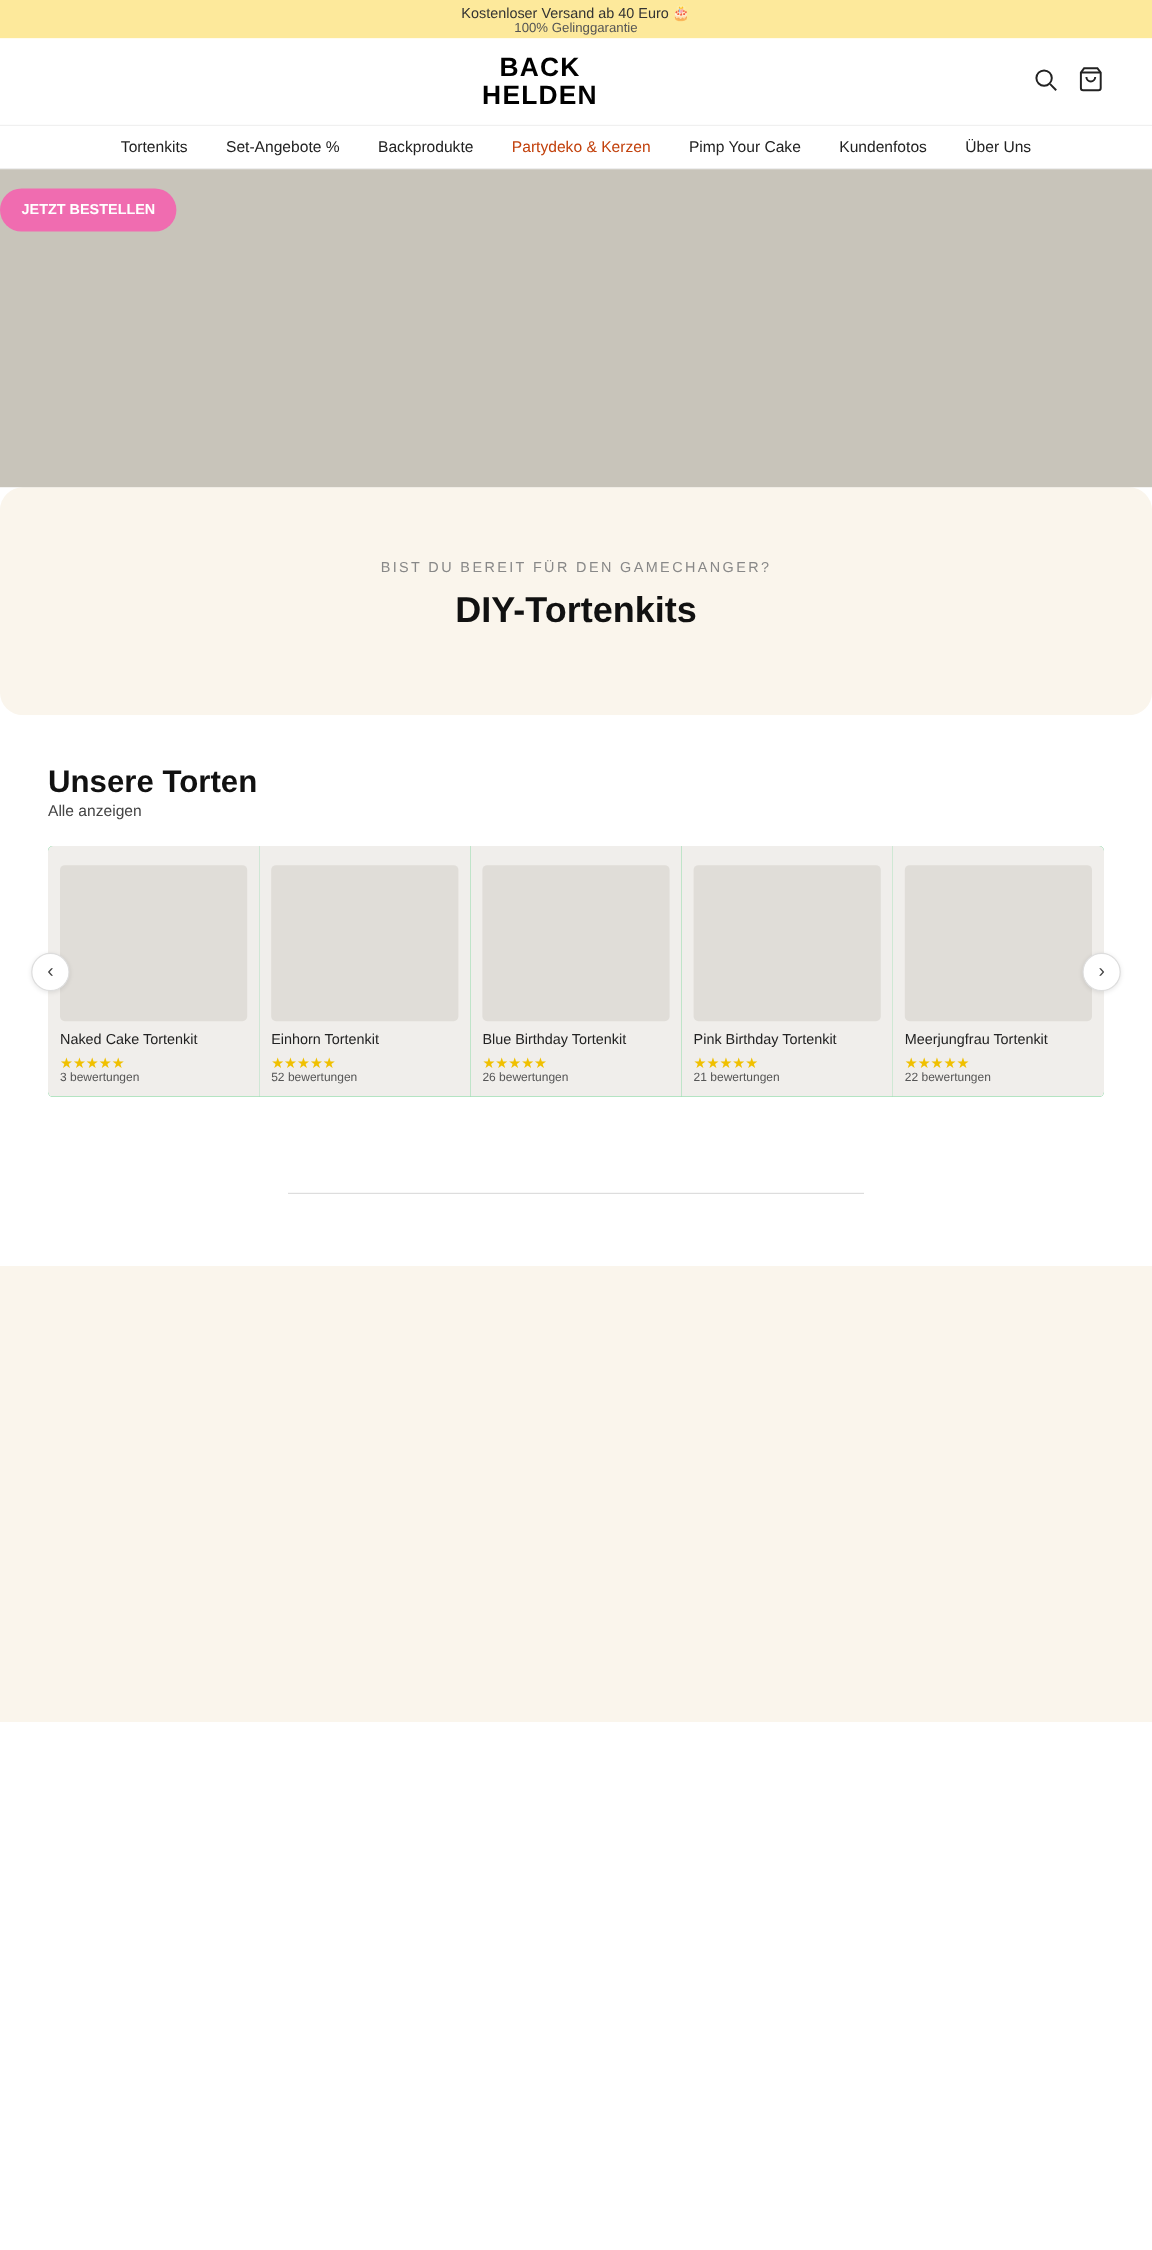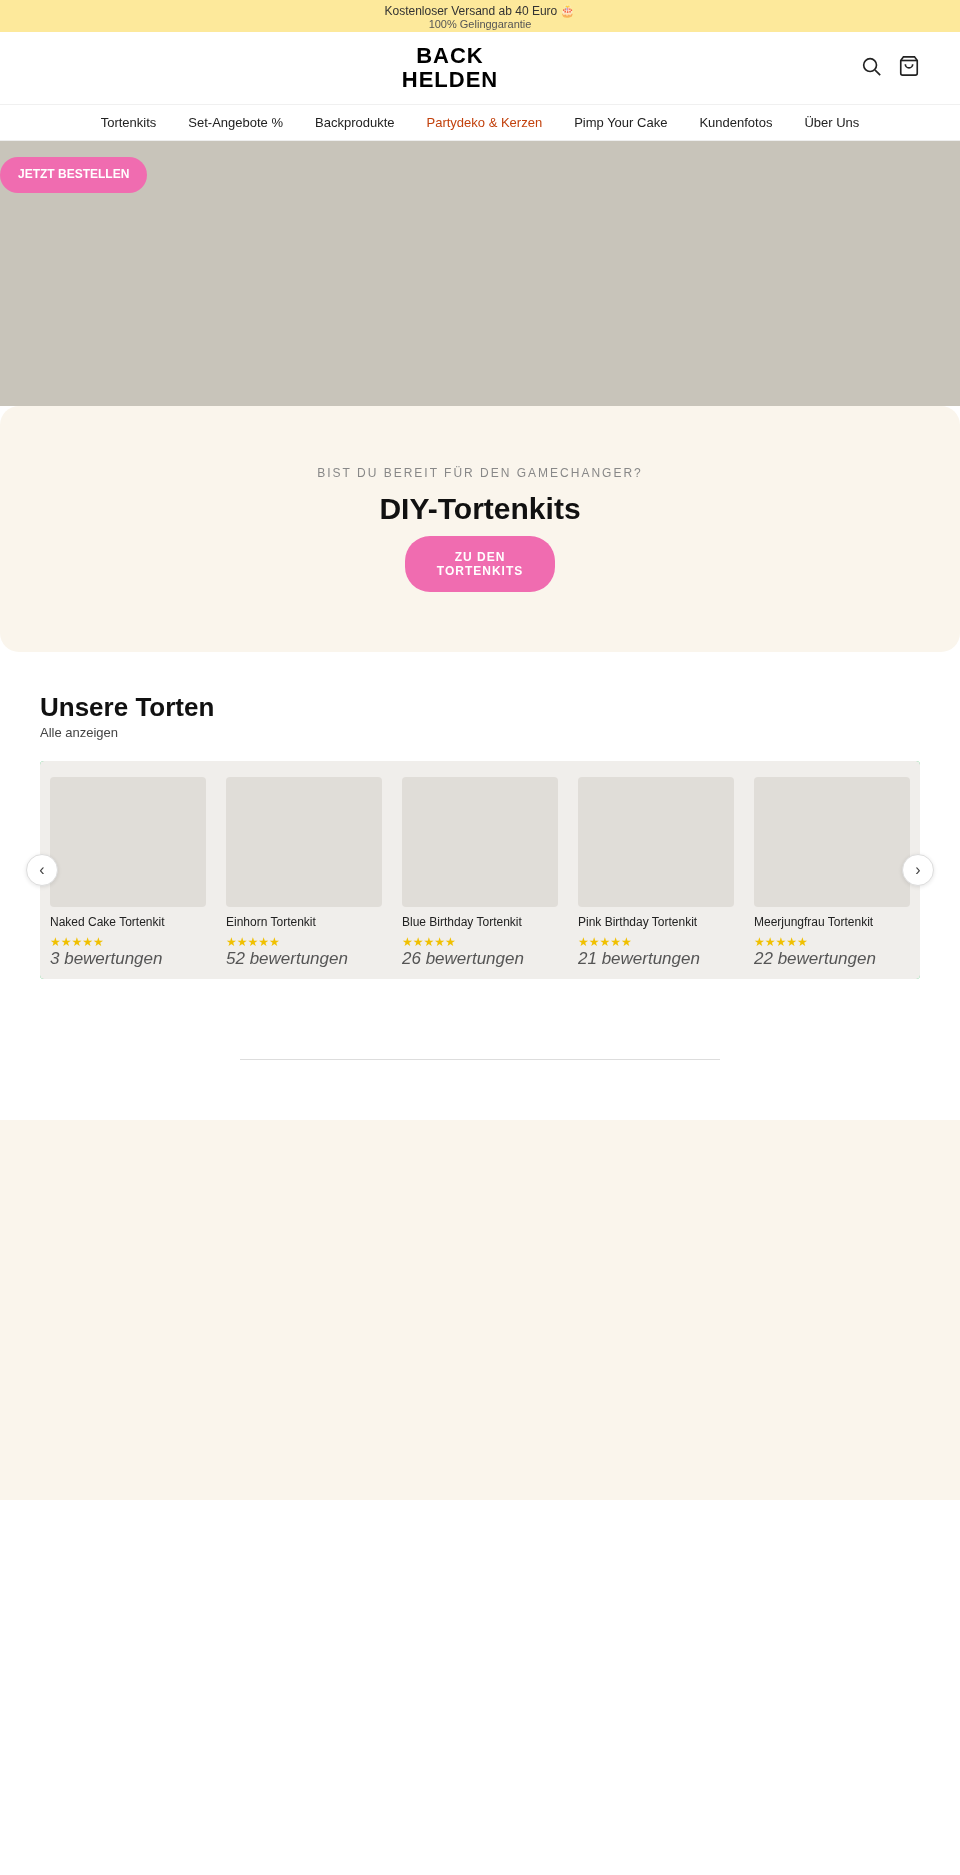--- a/index.html
+++ b/index.html
@@ -171,24 +171,23 @@
       font-size: 12px;
       color: #222;
       margin-bottom: 4px;
       line-height: 1.3;
     }
     .stars {
       color: #f0c000;
       font-size: 12px;
     }
     .review-count {
-      font-size: 17px;
+      font-size: 10px;
       color: #555;
       display: block;
-      font-style: italic;
     }
     .carousel-btn {
       position: absolute;
       top: 50%;
       transform: translateY(-50%);
       background: #fff;
       border: 1px solid #ddd;
       border-radius: 50%;
       width: 32px;
       height: 32px;
@@ -267,21 +266,20 @@
 <div class="hero">
   <button class="hero-btn">
     <span>JETZT</span>
     <span>BESTELLEN</span>
   </button>
 </div>
 
 <div class="diy-section">
   <div class="diy-subtitle">BIST DU BEREIT FÜR DEN GAMECHANGER?</div>
   <h2 class="diy-title">DIY-Tortenkits</h2>
-  <button class="diy-cta">ZU DEN<br>TORTENKITS</button>
 </div>
 
 <div class="products-section">
   <div class="products-header">
     <h2>Unsere Torten</h2>
     <a href="#">Alle anzeigen</a>
   </div>
 
   <div class="carousel-wrapper">
     <button class="carousel-btn left">‹</button>

